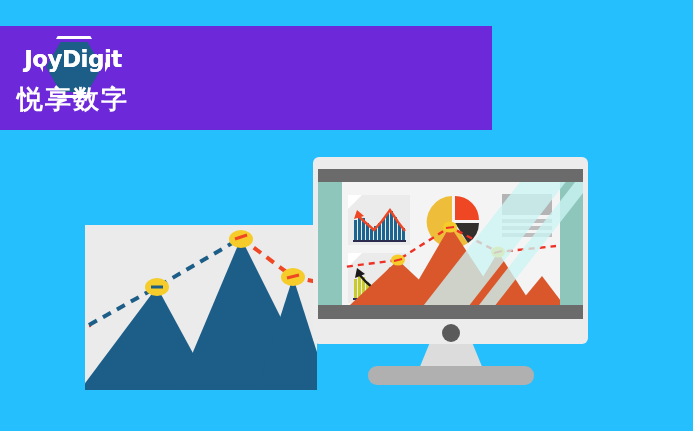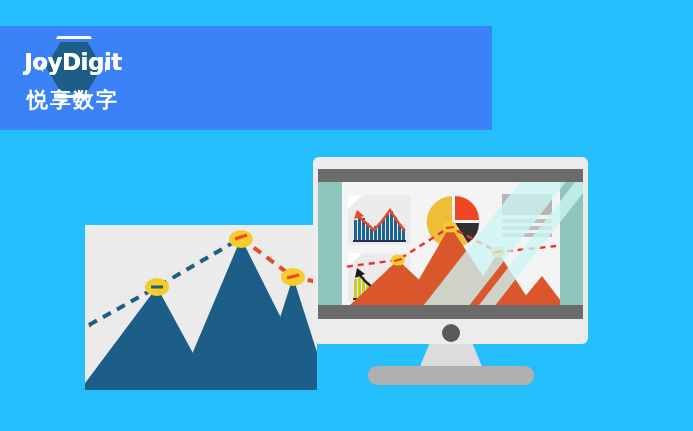--- a/index.html
+++ b/index.html
@@ -8,21 +8,21 @@
     font-family:"Liberation Sans", sans-serif;
     background:#26bffd;
     overflow:hidden;
     position:relative;
   }
   #stage{position:absolute;left:0;top:0;width:693px;height:431px;background:#26bffd;overflow:hidden;}
 
   
   .banner{
     position:absolute;left:0;top:26px;width:492px;height:104px;
-    background:#3b82f6;
+    background:#6d28d9;
     display:flex;align-items:center;
   }
   .logo-box{
     position:relative;width:118px;height:92px;margin-left:14px;
     display:flex;flex-direction:column;align-items:center;justify-content:center;
   }
   .hexagon{
     position:absolute;left:26px;top:4px;width:68px;height:62px;
     border:3px solid #ffffff;
     clip-path:polygon(26% 0%,74% 0%,100% 50%,74% 100%,26% 100%,0% 50%);
@@ -37,21 +37,21 @@
   .logo-en{
     position:relative;z-index:3;
     color:#ffffff;font-size:23px;font-weight:bold;
     letter-spacing:-0.5px;line-height:1;
     font-family:"DejaVu Sans", sans-serif;
     margin-top:4px;
     text-shadow:0 0 0 #fff;
   }
   .logo-cn{
     position:relative;z-index:3;
-    color:#ffffff;font-size:21px;font-weight:bold;
+    color:#ffffff;font-size:26px;font-weight:bold;
     letter-spacing:2px;line-height:1;margin-top:15px;
   }
   .banner-title{
     color:#ffffff;font-size:52px;font-weight:bold;
     letter-spacing:2px;line-height:1;
     margin-left:22px;margin-top:-2px;
   }
 
   
   .left-panel{

